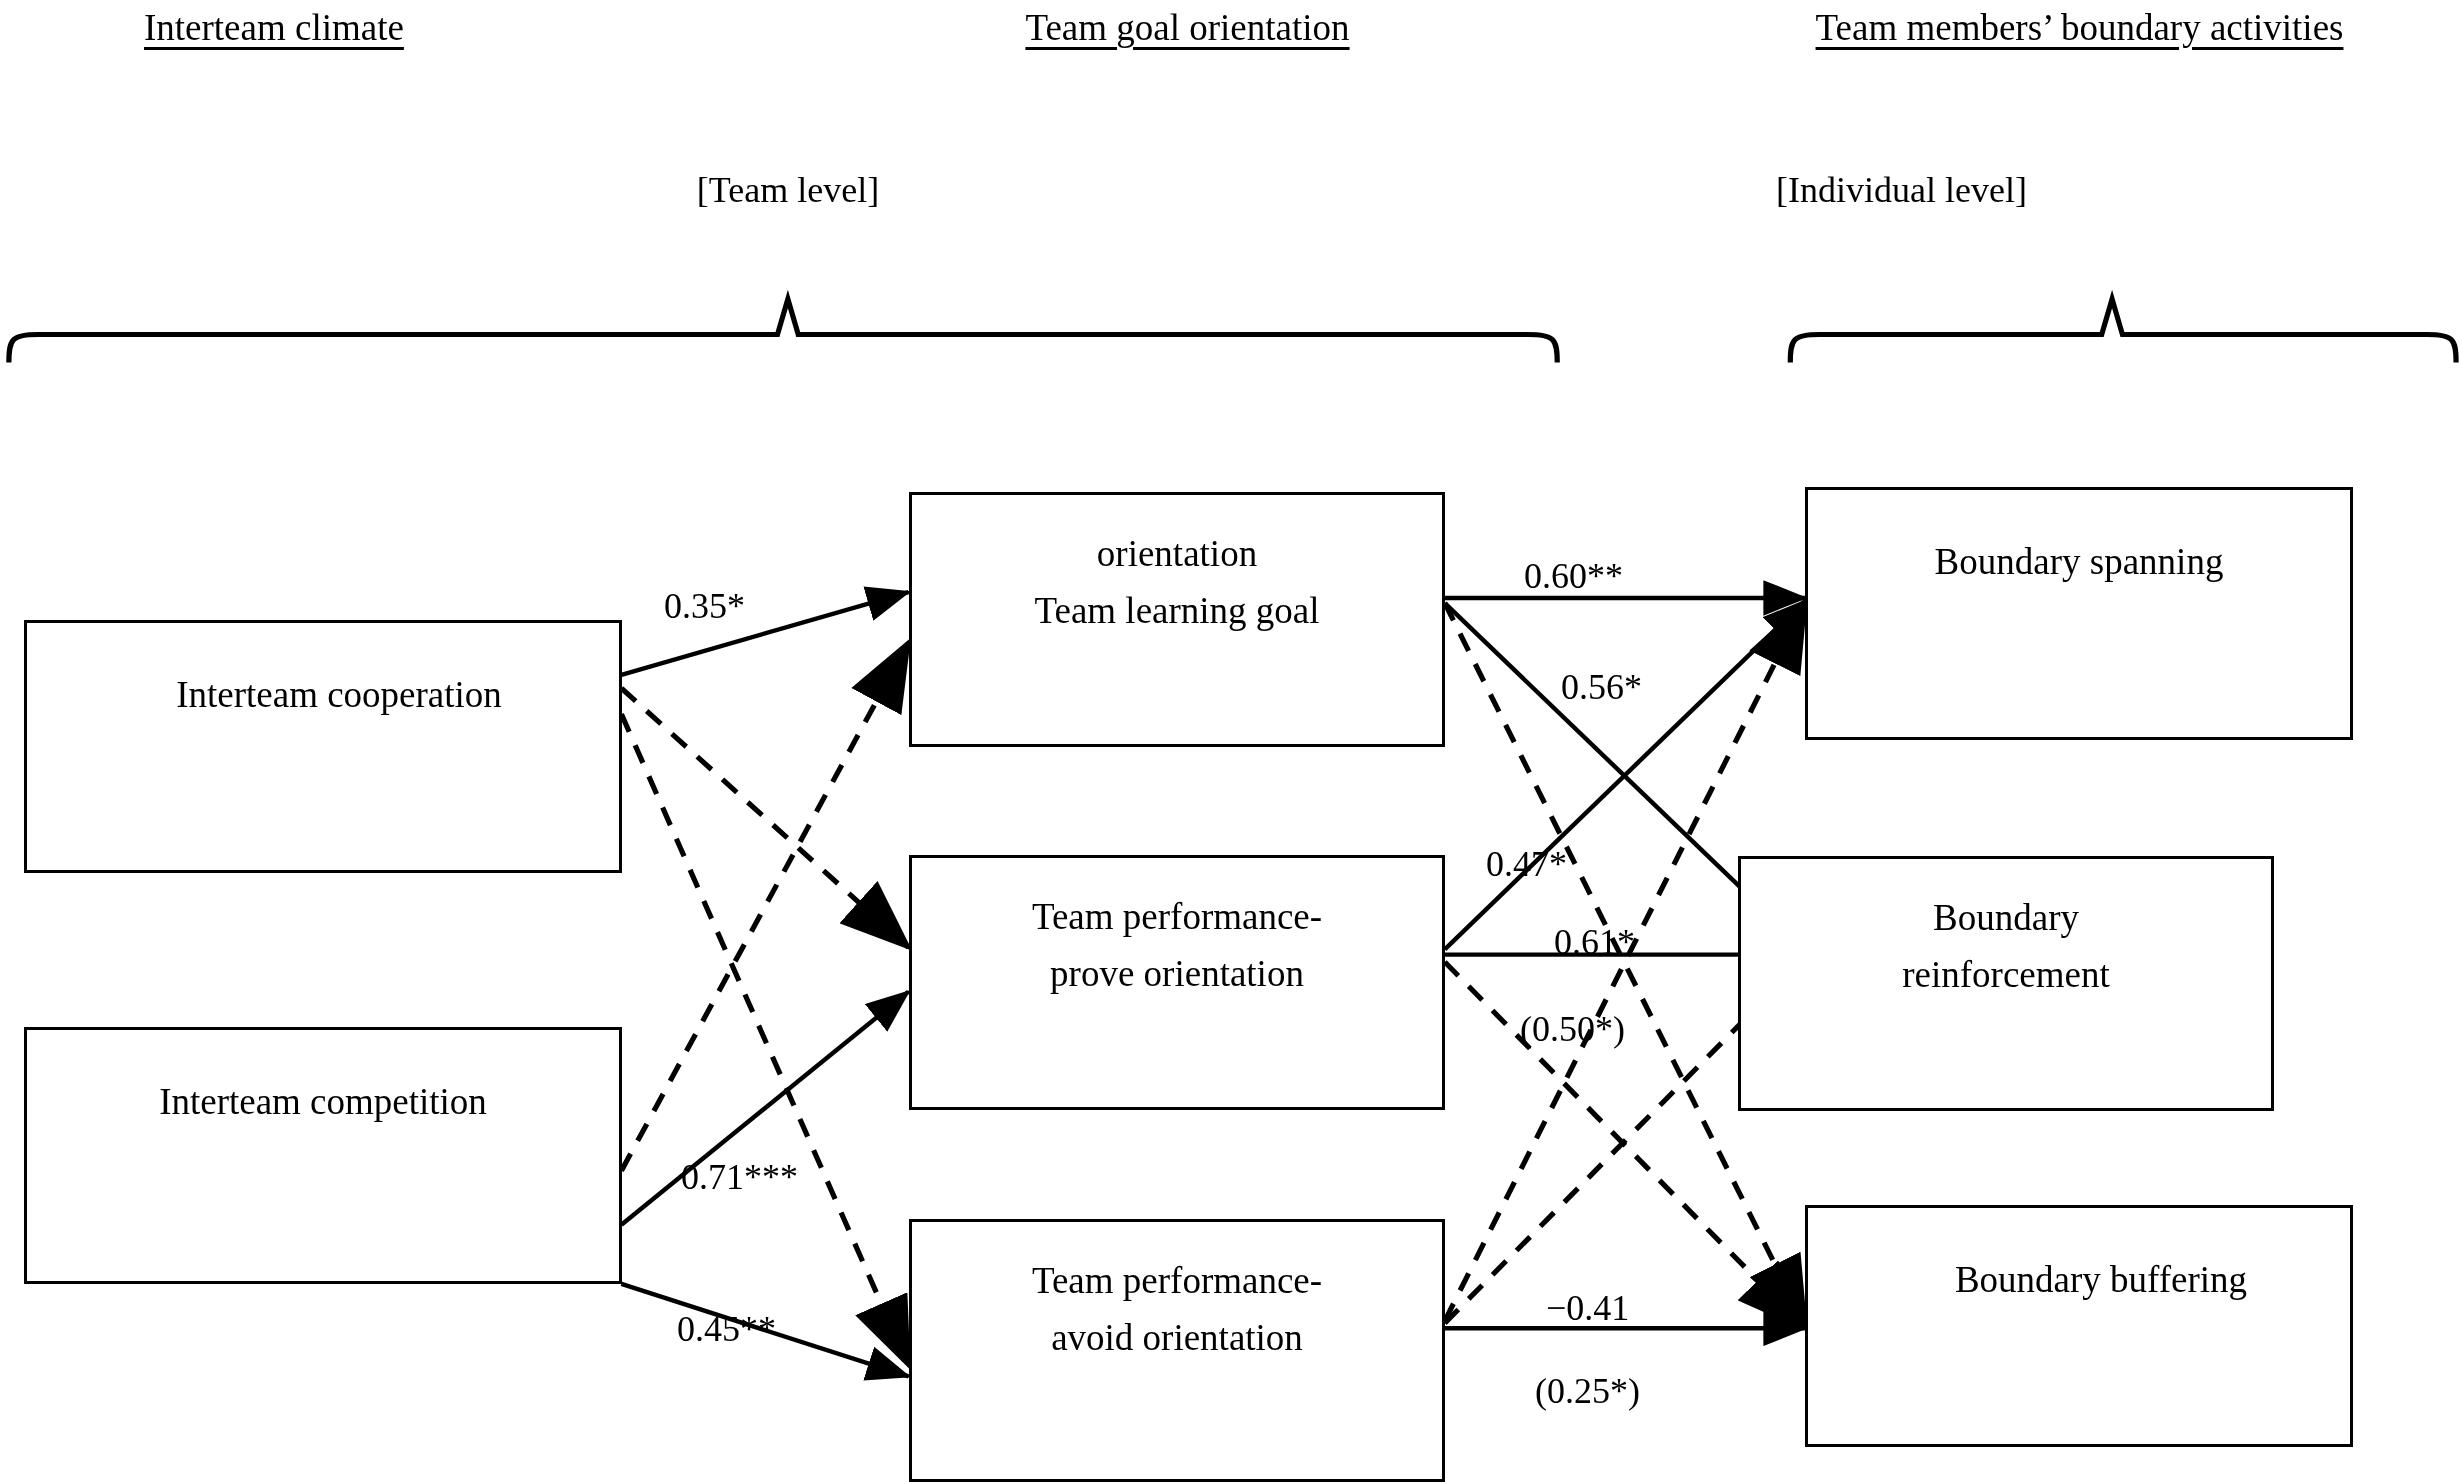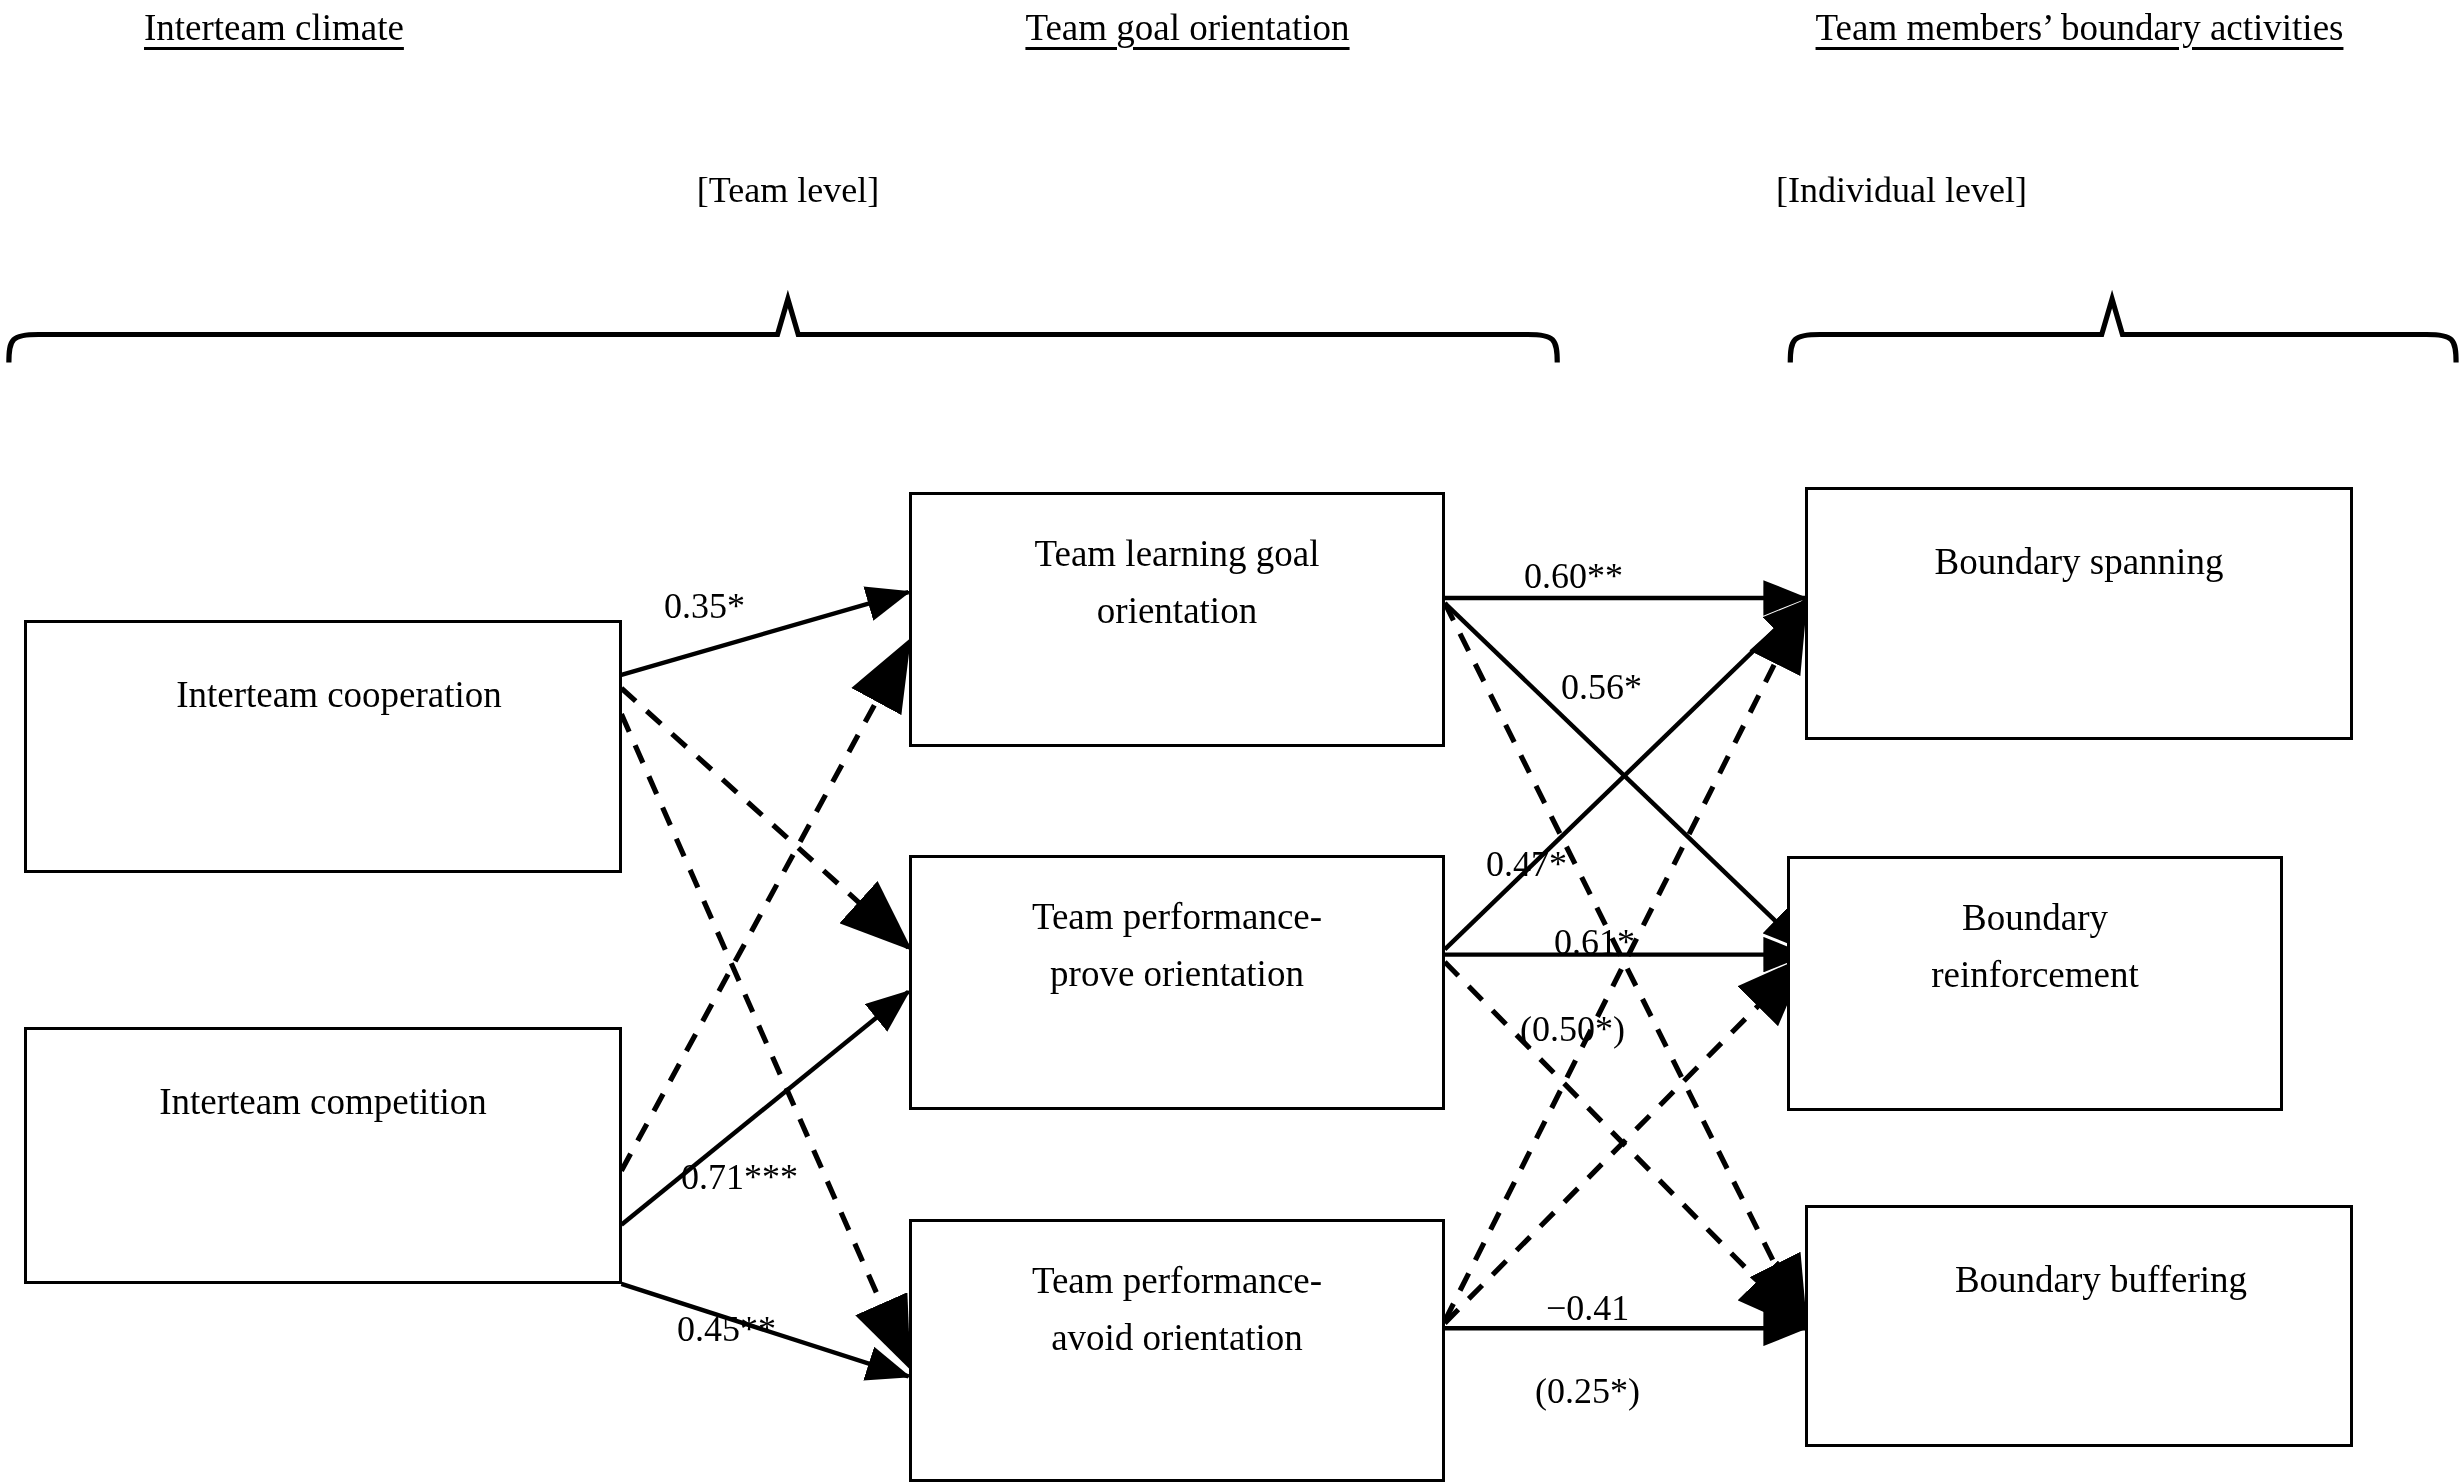--- a/index.html
+++ b/index.html
@@ -115,42 +115,42 @@
           <div>Interteam cooperation</div>
         </div>
       </div>
       <div class="node-box" style="left: 24px; top: 1027px; width: 598px; height: 257px;">
         <div class="node-label" style="top: 43px;">
           <div>Interteam competition</div>
         </div>
       </div>
       <div class="node-box" style="left: 909px; top: 492px; width: 536px; height: 255px;">
         <div class="node-label" style="top: 30px;">
+          <div>orientation</div>
           <div>Team learning goal</div>
-          <div>orientation</div>
         </div>
       </div>
       <div class="node-box" style="left: 909px; top: 855px; width: 536px; height: 255px;">
         <div class="node-label" style="top: 30px;">
           <div>Team performance-</div>
           <div>prove orientation</div>
         </div>
       </div>
       <div class="node-box" style="left: 909px; top: 1219px; width: 536px; height: 263px;">
         <div class="node-label" style="top: 30px;">
           <div>Team performance-</div>
           <div>avoid orientation</div>
         </div>
       </div>
       <div class="node-box" style="left: 1805px; top: 487px; width: 548px; height: 253px;">
         <div class="node-label" style="top: 43px;">
           <div>Boundary spanning</div>
         </div>
       </div>
-      <div class="node-box" style="left: 1787px; top: 856px; width: 496px; height: 255px;">
+      <div class="node-box" style="left: 1738px; top: 856px; width: 536px; height: 255px;">
         <div class="node-label" style="top: 30px;">
           <div>Boundary</div>
           <div>reinforcement</div>
         </div>
       </div>
       <div class="node-box" style="left: 1805px; top: 1205px; width: 548px; height: 242px;">
         <div class="node-label" style="top: 43px; margin-left: 44px;">
           <div>Boundary buffering</div>
         </div>
       </div>

